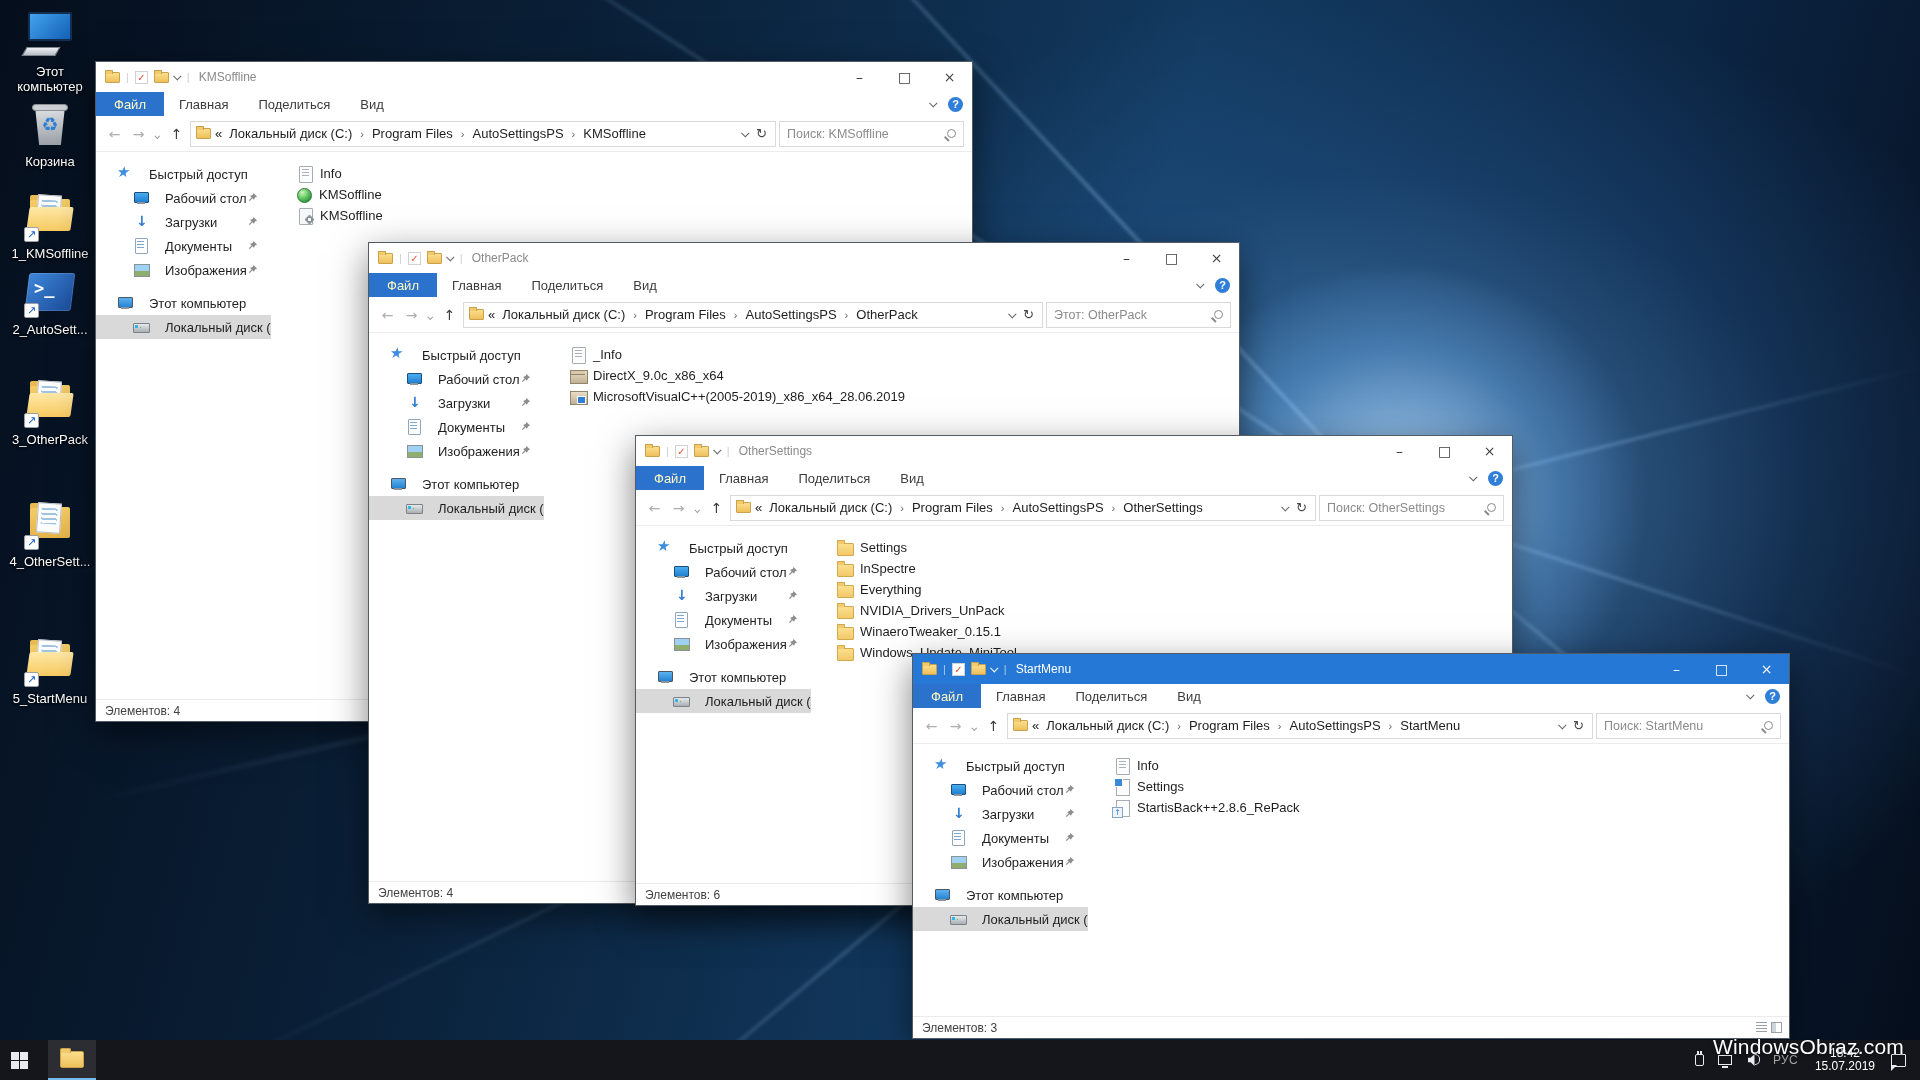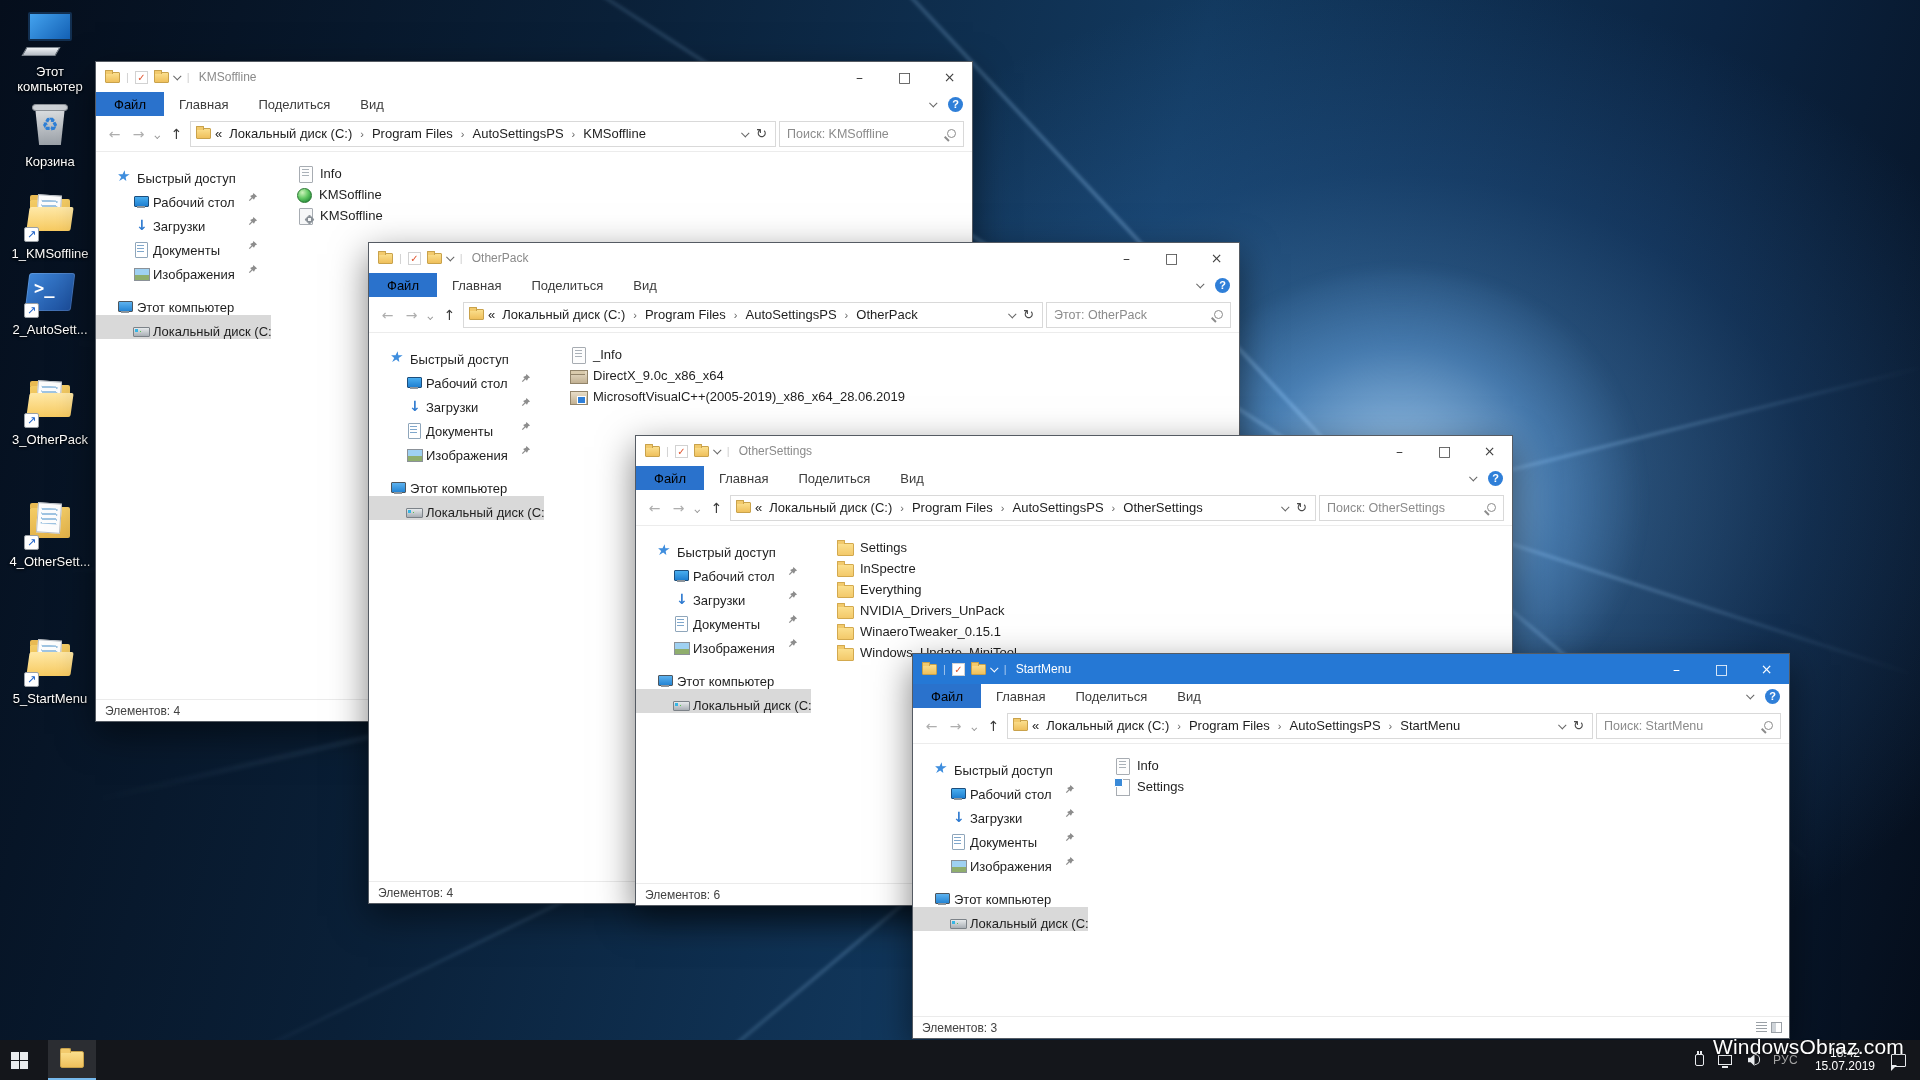--- a/index.html
+++ b/index.html
@@ -56,21 +56,21 @@
   .chev{display:inline-block;width:6px;height:6px;border-left:1.5px solid #666;border-bottom:1.5px solid #666;transform:rotate(-45deg) translateY(-1px)}
   .win.active .tbar .chev{border-color:#fff}
   .wtitle{margin-left:9px;font-size:12px;color:#8a8a8a;white-space:nowrap}
   .win.active .wtitle{color:#fff}
   .caps{position:absolute;right:0;top:0;height:30px;display:flex}
   .cap{width:45px;display:flex;align-items:center;justify-content:center;font-size:14px;color:#404040;font-family:"DejaVu Sans",sans-serif}
   .win.active .cap{color:#fff}
 
   .tabs{height:24px;flex:0 0 24px;display:flex;align-items:stretch;position:relative;background:#fff}
   .tab{padding:0 15px;display:flex;align-items:center;color:#3c3c3c}
-  .tab.file{background:#2a72cc;color:#000000;padding:0 18px}
+  .tab.file{background:#2a72cc;color:#fef9c3;padding:0 18px}
   .tabsR{position:absolute;right:9px;top:0;height:100%;display:flex;align-items:center;gap:11px}
   .help{width:15px;height:15px;border-radius:50%;background:#2f7fd8;color:#fff;font-size:11px;font-weight:bold;
     display:flex;align-items:center;justify-content:center}
   .help::before{content:"?"}
 
   .addr{height:36px;flex:0 0 36px;display:flex;align-items:center;padding:0 8px;gap:3px;background:#fff;border-bottom:1px solid #ececec}
   .nava{width:21px;text-align:center;color:#aeaeae;font-size:14px;font-family:"DejaVu Sans",sans-serif}
   .nava.up{color:#3c3c3c}
   .nava.tiny{width:11px}
   .nava.tiny .chev{width:4px;height:4px;border-color:#9a9a9a}
@@ -82,21 +82,21 @@
   .aR{margin-left:auto;display:flex;align-items:center;gap:7px;padding-right:3px}
   .refr{color:#4a4a4a;font-size:13px;font-family:"DejaVu Sans",sans-serif}
   .refr::before{content:"\21BB"}
   .sbox{width:185px;height:26px;border:1px solid #d9d9d9;display:flex;align-items:center;padding:0 7px;color:#8b8b8b;background:#fff;position:relative}
   .sbox .stxt{flex:1;overflow:hidden;white-space:nowrap;font-size:12.5px}
   .mag{width:9px;height:9px;border:1.5px solid #8b8b8b;border-radius:50%;position:relative;flex-shrink:0}
   .mag::after{content:"";position:absolute;left:-4px;top:8px;width:6px;height:1.5px;background:#8b8b8b;transform:rotate(45deg)}
 
   .wbody{flex:1;display:flex;min-height:0;background:#fff}
   .nav{width:175px;flex:0 0 175px;padding-top:10px;overflow:hidden}
-  .nrow{height:24px;display:flex;align-items:flex-end;gap:4px;padding-left:21px;position:relative;white-space:nowrap}
+  .nrow{height:24px;display:flex;align-items:center;gap:16px;padding-left:21px;position:relative;white-space:nowrap}
   .nrow.child{padding-left:37px}
   .nrow.sel{background:#d9d9d9}
   .ngap{height:9px}
   .pin{position:absolute;right:13px;top:6px}
   .nv{width:16px;height:16px;position:relative;flex-shrink:0}
   .nv-star::before{content:"\2605";position:absolute;left:0;top:-3px;color:#3f8ede;font-size:15px;transform:skewX(-10deg);font-family:"DejaVu Sans",sans-serif}
   .nv-desk::before{content:"";position:absolute;left:1px;top:2px;width:13px;height:9px;background:linear-gradient(#49aef0,#1f7fd0);border:1px solid #1c4e7d;border-radius:1px}
   .nv-desk::after{content:"";position:absolute;left:4px;top:12px;width:8px;height:2px;background:#8c949b}
   .nv-down::before{content:"\2193";position:absolute;left:3px;top:-1px;color:#2e7ad0;font-weight:bold;font-size:14px;font-family:"DejaVu Sans",sans-serif}
   .nv-doc::before{content:"";position:absolute;left:2px;top:0;width:11px;height:14px;background:#fff;border:1px solid #8fa6bb;border-radius:1px}
@@ -706,20 +706,24 @@
     </div>
     <div class="files">
       <div class="frow">
           <span class="fi fi-text"></span>
           <span>Info</span>
         </div>
       <div class="frow">
           <span class="fi fi-sett"></span>
           <span>Settings</span>
         </div>
+      <div class="frow">
+          <span class="fi fi-setup"></span>
+          <span>StartisBack++2.8.6_RePack</span>
+        </div>
     </div>
   </div>
   <div class="status">
     <span>Элементов: 3</span>
     <span class="vts">
         <span class="vt1"></span>
         <span class="vt2"></span>
       </span>
   </div>
 </div>

